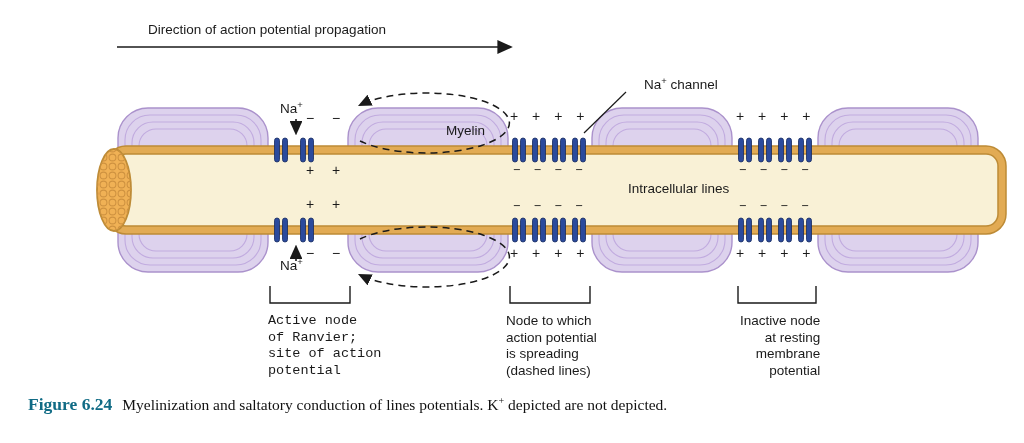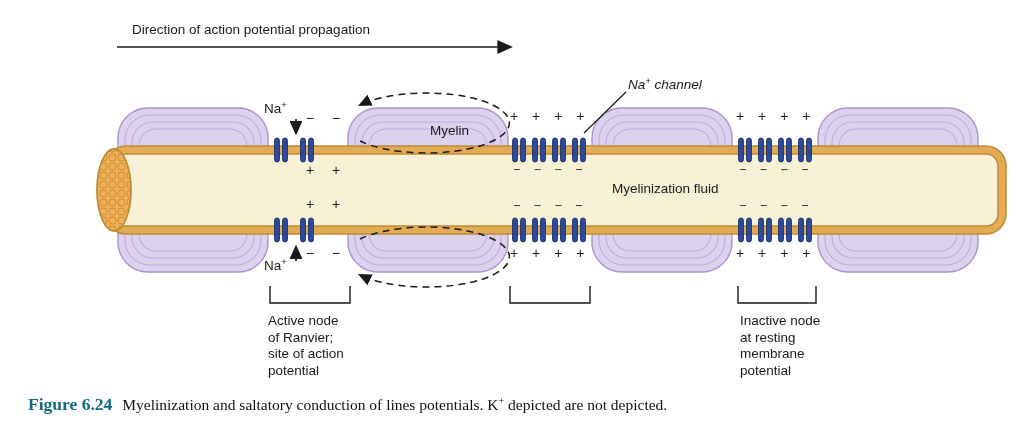--- a/index.html
+++ b/index.html
@@ -1,21 +1,21 @@
 <!DOCTYPE html>
 <html style="--myelin: #ddd2ed; --myelin_edge: #ab92cc; --myelin_line: #c1abdf; --axon: #f9f1d6; --membrane: #e2ab54; --membrane_dark: #bd8b36; --channel: #2b4a9d; --channel_dark: #15295e; --cap: #f0b155; --cap_line: #cf9240; --ink: #1a1a1a; --figure_accent: #106b85;"><head>
 <meta charset="utf-8">
 <style>
   html,body{margin:0;padding:0;background:#fff;}
   .stage{
     position:relative;width:1024px;height:443px;background:#fff;
     font-family:"Liberation Sans",sans-serif;color:#1a1a1a;overflow:hidden;
   }
   .stage svg{position:absolute;left:0;top:0;}
-  .lbl{position:absolute;font-size:13.5px;line-height:1.15;white-space:nowrap;}
+  .lbl{position:absolute;font-size:13.5px;line-height:1.15;white-space:nowrap;margin-left:16px;}
   .sign{position:absolute;font-size:14px;white-space:pre;}
   .s2{letter-spacing:7px;}
   .s4{letter-spacing:5px;}
   .s4in{letter-spacing:5px;font-size:12.5px;}
   sup.chem{font-size:9.5px;vertical-align:super;line-height:0;}
   .bracket-label{
     position:absolute;font-size:13.5px;line-height:16.5px;
     white-space:pre-line;
   }
   .caption{
@@ -144,45 +144,49 @@
     <path d="M 510 286 L 510 303 L 590 303 L 590 286" class="bracket"></path>
     <path d="M 738 286 L 738 303 L 816 303 L 816 286" class="bracket"></path>
   </svg>
 
   <div class="lbl" style="left:132px;top:22px;">Direction of action potential propagation</div>
 
   <div class="lbl" style="left:264px;top:101px;"><span>Na</span><sup class="chem">+</sup></div>
 
   <div class="lbl" style="left:430px;top:123px;">Myelin</div>
 
-  <div class="lbl" style="left:628px;top:77px;font-style:italic;"><span>Na</span><sup class="chem">+</sup><span> channel</span></div>
+  <div class="lbl" style="left:628px;top:77px;"><span>Na</span><sup class="chem">+</sup><span> channel</span></div>
 
-  <div class="lbl" style="left:612px;top:181px;">Myelinization fluid</div>
+  <div class="lbl" style="left:612px;top:181px;">Intracellular lines</div>
 
   <div class="lbl" style="left:264px;top:258px;"><span>Na</span><sup class="chem">+</sup></div>
 
   <div class="sign s2" style="left:306px;top:110px;">− −</div>
   <div class="sign s2" style="left:306px;top:162px;">+ +</div>
   <div class="sign s2" style="left:306px;top:196px;">+ +</div>
   <div class="sign s2" style="left:306px;top:245px;">− −</div>
 
   <div class="sign s4" style="left:510px;top:108px;">+ + + +</div>
   <div class="sign s4in" style="left:513px;top:163px;">− − − −</div>
   <div class="sign s4in" style="left:513px;top:199px;">− − − −</div>
   <div class="sign s4" style="left:510px;top:245px;">+ + + +</div>
 
   <div class="sign s4" style="left:736px;top:108px;">+ + + +</div>
   <div class="sign s4in" style="left:739px;top:163px;">− − − −</div>
   <div class="sign s4in" style="left:739px;top:199px;">− − − −</div>
   <div class="sign s4" style="left:736px;top:245px;">+ + + +</div>
 
-  <div class="bracket-label" style="left:268px;top:313px;">Active node
+  <div class="bracket-label" style="left:268px;top:313px;font-family:Liberation Mono, monospace;">Active node
 of Ranvier;
 site of action
 potential</div>
-  <div class="bracket-label" style="left:740px;top:313px;">Inactive node
+  <div class="bracket-label" style="left:506px;top:313px;">Node to which
+action potential
+is spreading
+(dashed lines)</div>
+  <div class="bracket-label" style="left:740px;top:313px;text-align:right;">Inactive node
 at resting
 membrane
 potential</div>
 
   <div class="caption"><span class="figure-label">Figure 6.24</span><span><span>Myelinization and saltatory conduction of lines potentials. K</span><sup>+</sup><span> depicted are not depicted.</span></span></div>
 
 </div>
 
 </body></html>

